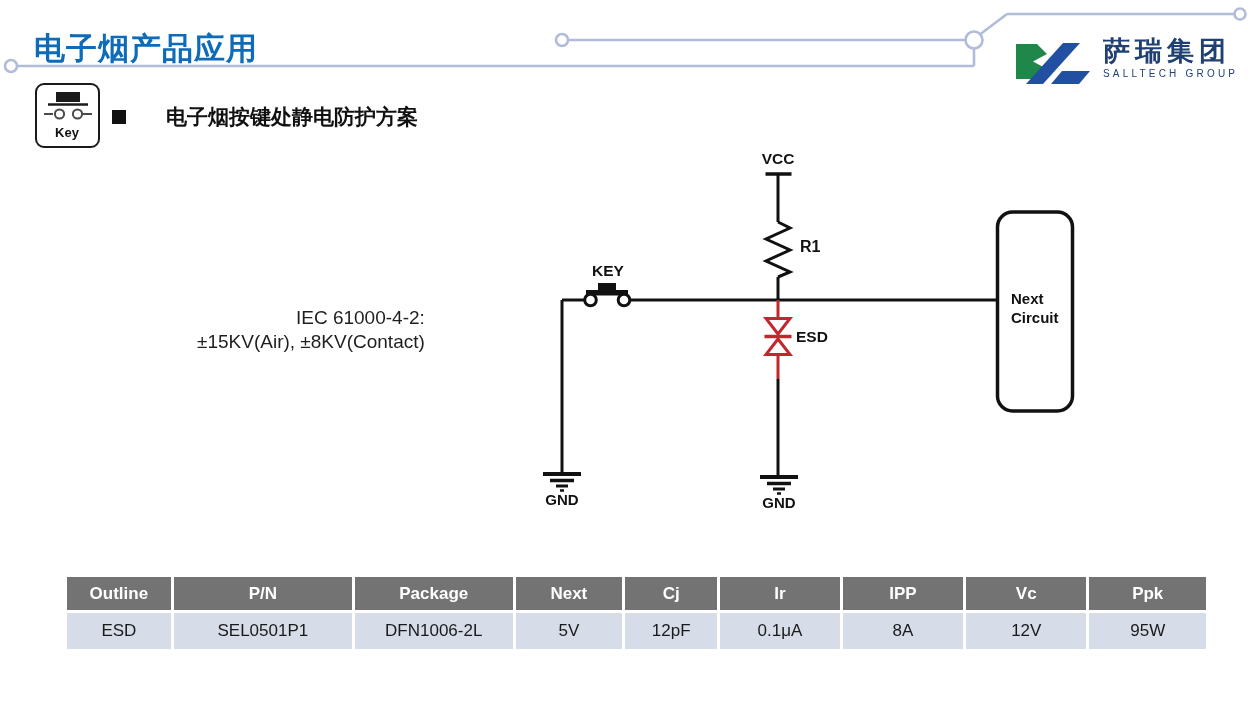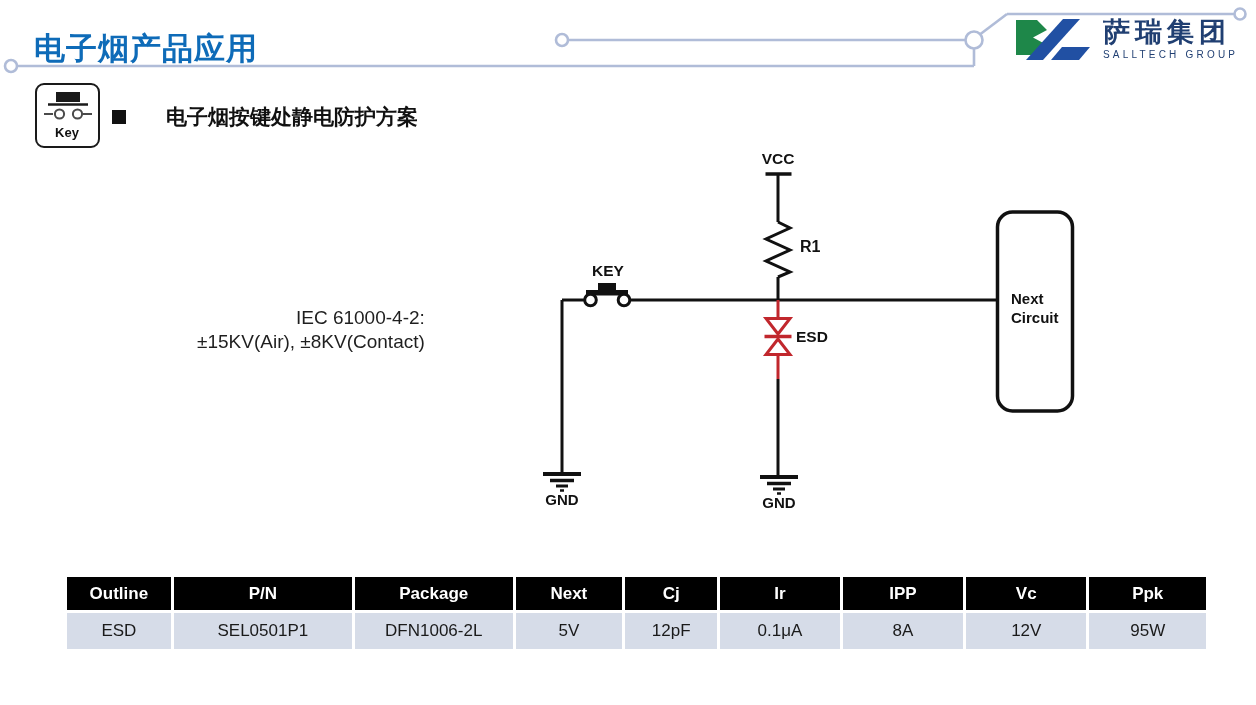--- a/index.html
+++ b/index.html
@@ -5,21 +5,21 @@
   html,body{margin:0;padding:0;background:#ffffff;}
   body{font-family:"Liberation Sans","DejaVu Sans",sans-serif;}
   #slide{position:relative;width:1256px;height:705px;background:#ffffff;overflow:hidden;}
 
   
   .page-title{position:absolute;left:34px;top:12px;font-size:31px;font-weight:bold;
     color:#0e6bb8;letter-spacing:1px;white-space:nowrap;margin-top:16px;}
   .decor-svg{position:absolute;left:0;top:0;width:1256px;height:90px;}
 
   
-  .logo{position:absolute;left:1013px;top:12px;display:flex;align-items:flex-end;}
+  .logo{position:absolute;left:1013px;top:36px;display:flex;align-items:flex-start;}
   .logo-mark{width:80px;height:50px;}
   .logo-text{margin-left:10px;display:flex;flex-direction:column;}
   .logo-cn{font-size:27px;font-weight:bold;color:#203f72;letter-spacing:5px;line-height:30px;white-space:nowrap;}
   .logo-en{font-size:10px;color:#203f72;letter-spacing:3.2px;line-height:14px;margin-top:1px;white-space:nowrap;}
 
   
   .key-box{position:absolute;left:35px;top:83px;width:65px;height:65px;background:#fff;
     border:2.5px solid #1a1a1a;border-radius:9px;box-sizing:border-box;}
   .key-box svg{display:block;}
 
@@ -31,21 +31,21 @@
   
   .iec-note{position:absolute;left:197px;top:306px;font-size:19px;color:#1f1f1f;line-height:24px;white-space:nowrap;text-align:right;}
 
   
   .circuit-svg{position:absolute;left:0;top:0;width:1256px;height:705px;}
   .circuit-svg text{font-family:"Liberation Sans","DejaVu Sans",sans-serif;font-weight:bold;fill:#111;}
 
   
   .spec-table{position:absolute;left:64px;top:574px;width:1145px;border-collapse:separate;
     border-spacing:3px 3px;table-layout:fixed;}
-  .spec-table th{background:#000000;color:#ffffff;font-size:17px;font-weight:bold;
+  .spec-table th{background:#737373;color:#ffffff;font-size:17px;font-weight:bold;
     height:33px;text-align:center;vertical-align:middle;padding:0;}
   .spec-table td{background:#d6dce8;color:#1a1a1a;font-size:17px;
     height:36px;text-align:center;vertical-align:middle;padding:0;}
 </style>
 </head>
 <body>
 
 <div id="slide">
 
   <svg class="decor-svg" viewBox="0 0 1256 90" fill="none" xmlns="http://www.w3.org/2000/svg">

